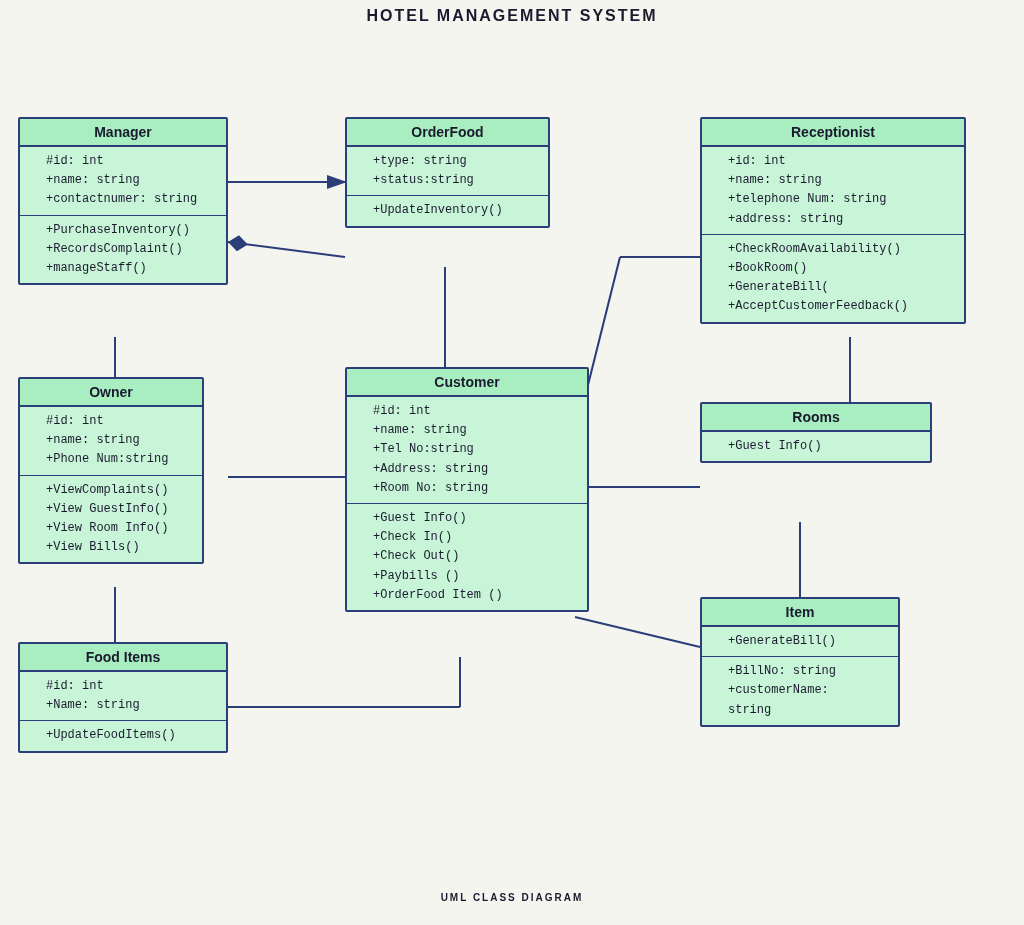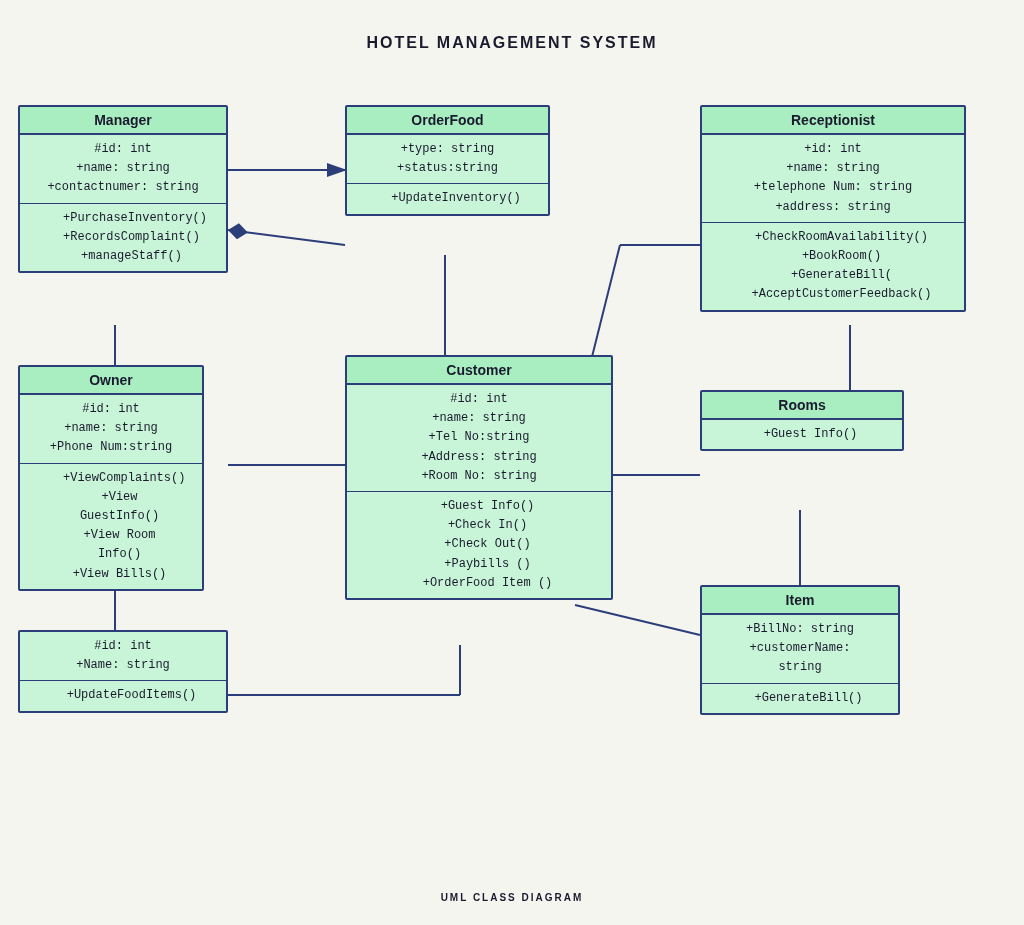--- a/index.html
+++ b/index.html
@@ -11,39 +11,39 @@
       overflow: hidden;
       position: relative;
     }
 
     .diagram-title {
       text-align: center;
       font-weight: bold;
       font-size: 16px;
       letter-spacing: 2px;
       color: #1a1a2e;
-      padding-top: 34px;
+      padding-top: 7px;
       font-family: Arial, sans-serif;
     }
 
     .diagram-subtitle {
       text-align: center;
       font-weight: bold;
       font-size: 10px;
       letter-spacing: 2px;
       color: #1a1a2e;
       position: absolute;
       bottom: 22px;
       width: 100%;
       font-family: Arial, sans-serif;
     }
 
     .uml-canvas {
       position: absolute;
-      top: 45px;
+      top: 57px;
       left: 0;
       width: 1024px;
       height: 840px;
     }
 
     .uml-class {
       position: absolute;
       border: 2px solid #2c3e7a;
       background: #c8f5d8;
       border-radius: 2px;
@@ -59,26 +59,24 @@
       font-family: Arial, sans-serif;
       color: #1a1a2e;
     }
 
     .uml-class-section {
       border-bottom: 1px solid #2c3e7a;
       padding: 5px 26px;
       font-size: 12px;
       line-height: 1.6;
       color: #1a1a2e;
-      text-align: center;
     }
 
     .uml-class-section:last-child {
       border-bottom: none;
-      margin-left: 17px;
     }
 
     svg.connections {
       position: absolute;
       top: 0;
       left: 0;
       width: 1024px;
       height: 840px;
       pointer-events: none;
     }
@@ -161,51 +159,52 @@
   <div class="uml-class" style="left:18px; top:320px; width:186px;">
     <div class="uml-class-header">Owner</div>
     <div class="uml-class-section">
       #id: int<br>+name: string<br>+Phone Num:string
     </div>
     <div class="uml-class-section">
       +ViewComplaints()<br>+View GuestInfo()<br>+View Room Info()<br>+View Bills()
     </div>
   </div>
 
-  <div class="uml-class" style="left:345px; top:310px; width:268px;">
+  <div class="uml-class" style="left:345px; top:310px; width:244px;">
     <div class="uml-class-header">Customer</div>
     <div class="uml-class-section">
       #id: int<br>+name: string<br>+Tel No:string<br>+Address: string<br>+Room No: string
     </div>
     <div class="uml-class-section">
       +Guest Info()<br>+Check In()<br>+Check Out()<br>+Paybills ()<br>+OrderFood Item ()
     </div>
   </div>
 
-  <div class="uml-class" style="left:700px; top:345px; width:204px;">
+  <div class="uml-class" style="left:700px; top:345px; width:232px;">
     <div class="uml-class-header">Rooms</div>
     <div class="uml-class-section">
       +Guest Info()
     </div>
   </div>
 
   <div class="uml-class" style="left:18px; top:585px; width:210px;">
+    <div class="uml-class-header">Food Items</div>
     <div class="uml-class-section">
       #id: int<br>+Name: string
     </div>
     <div class="uml-class-section">
       +UpdateFoodItems()
     </div>
   </div>
 
   <div class="uml-class" style="left:700px; top:540px; width:200px;">
     <div class="uml-class-header">Item</div>
     <div class="uml-class-section">
+      +GenerateBill()
+    </div>
+    <div class="uml-class-section">
       +BillNo: string<br>+customerName: string
     </div>
-    <div class="uml-class-section">
-      +GenerateBill()
-    </div>
   </div>
 
 </div>
 
 <div class="diagram-subtitle">UML CLASS DIAGRAM</div>
 
 </body></html>

